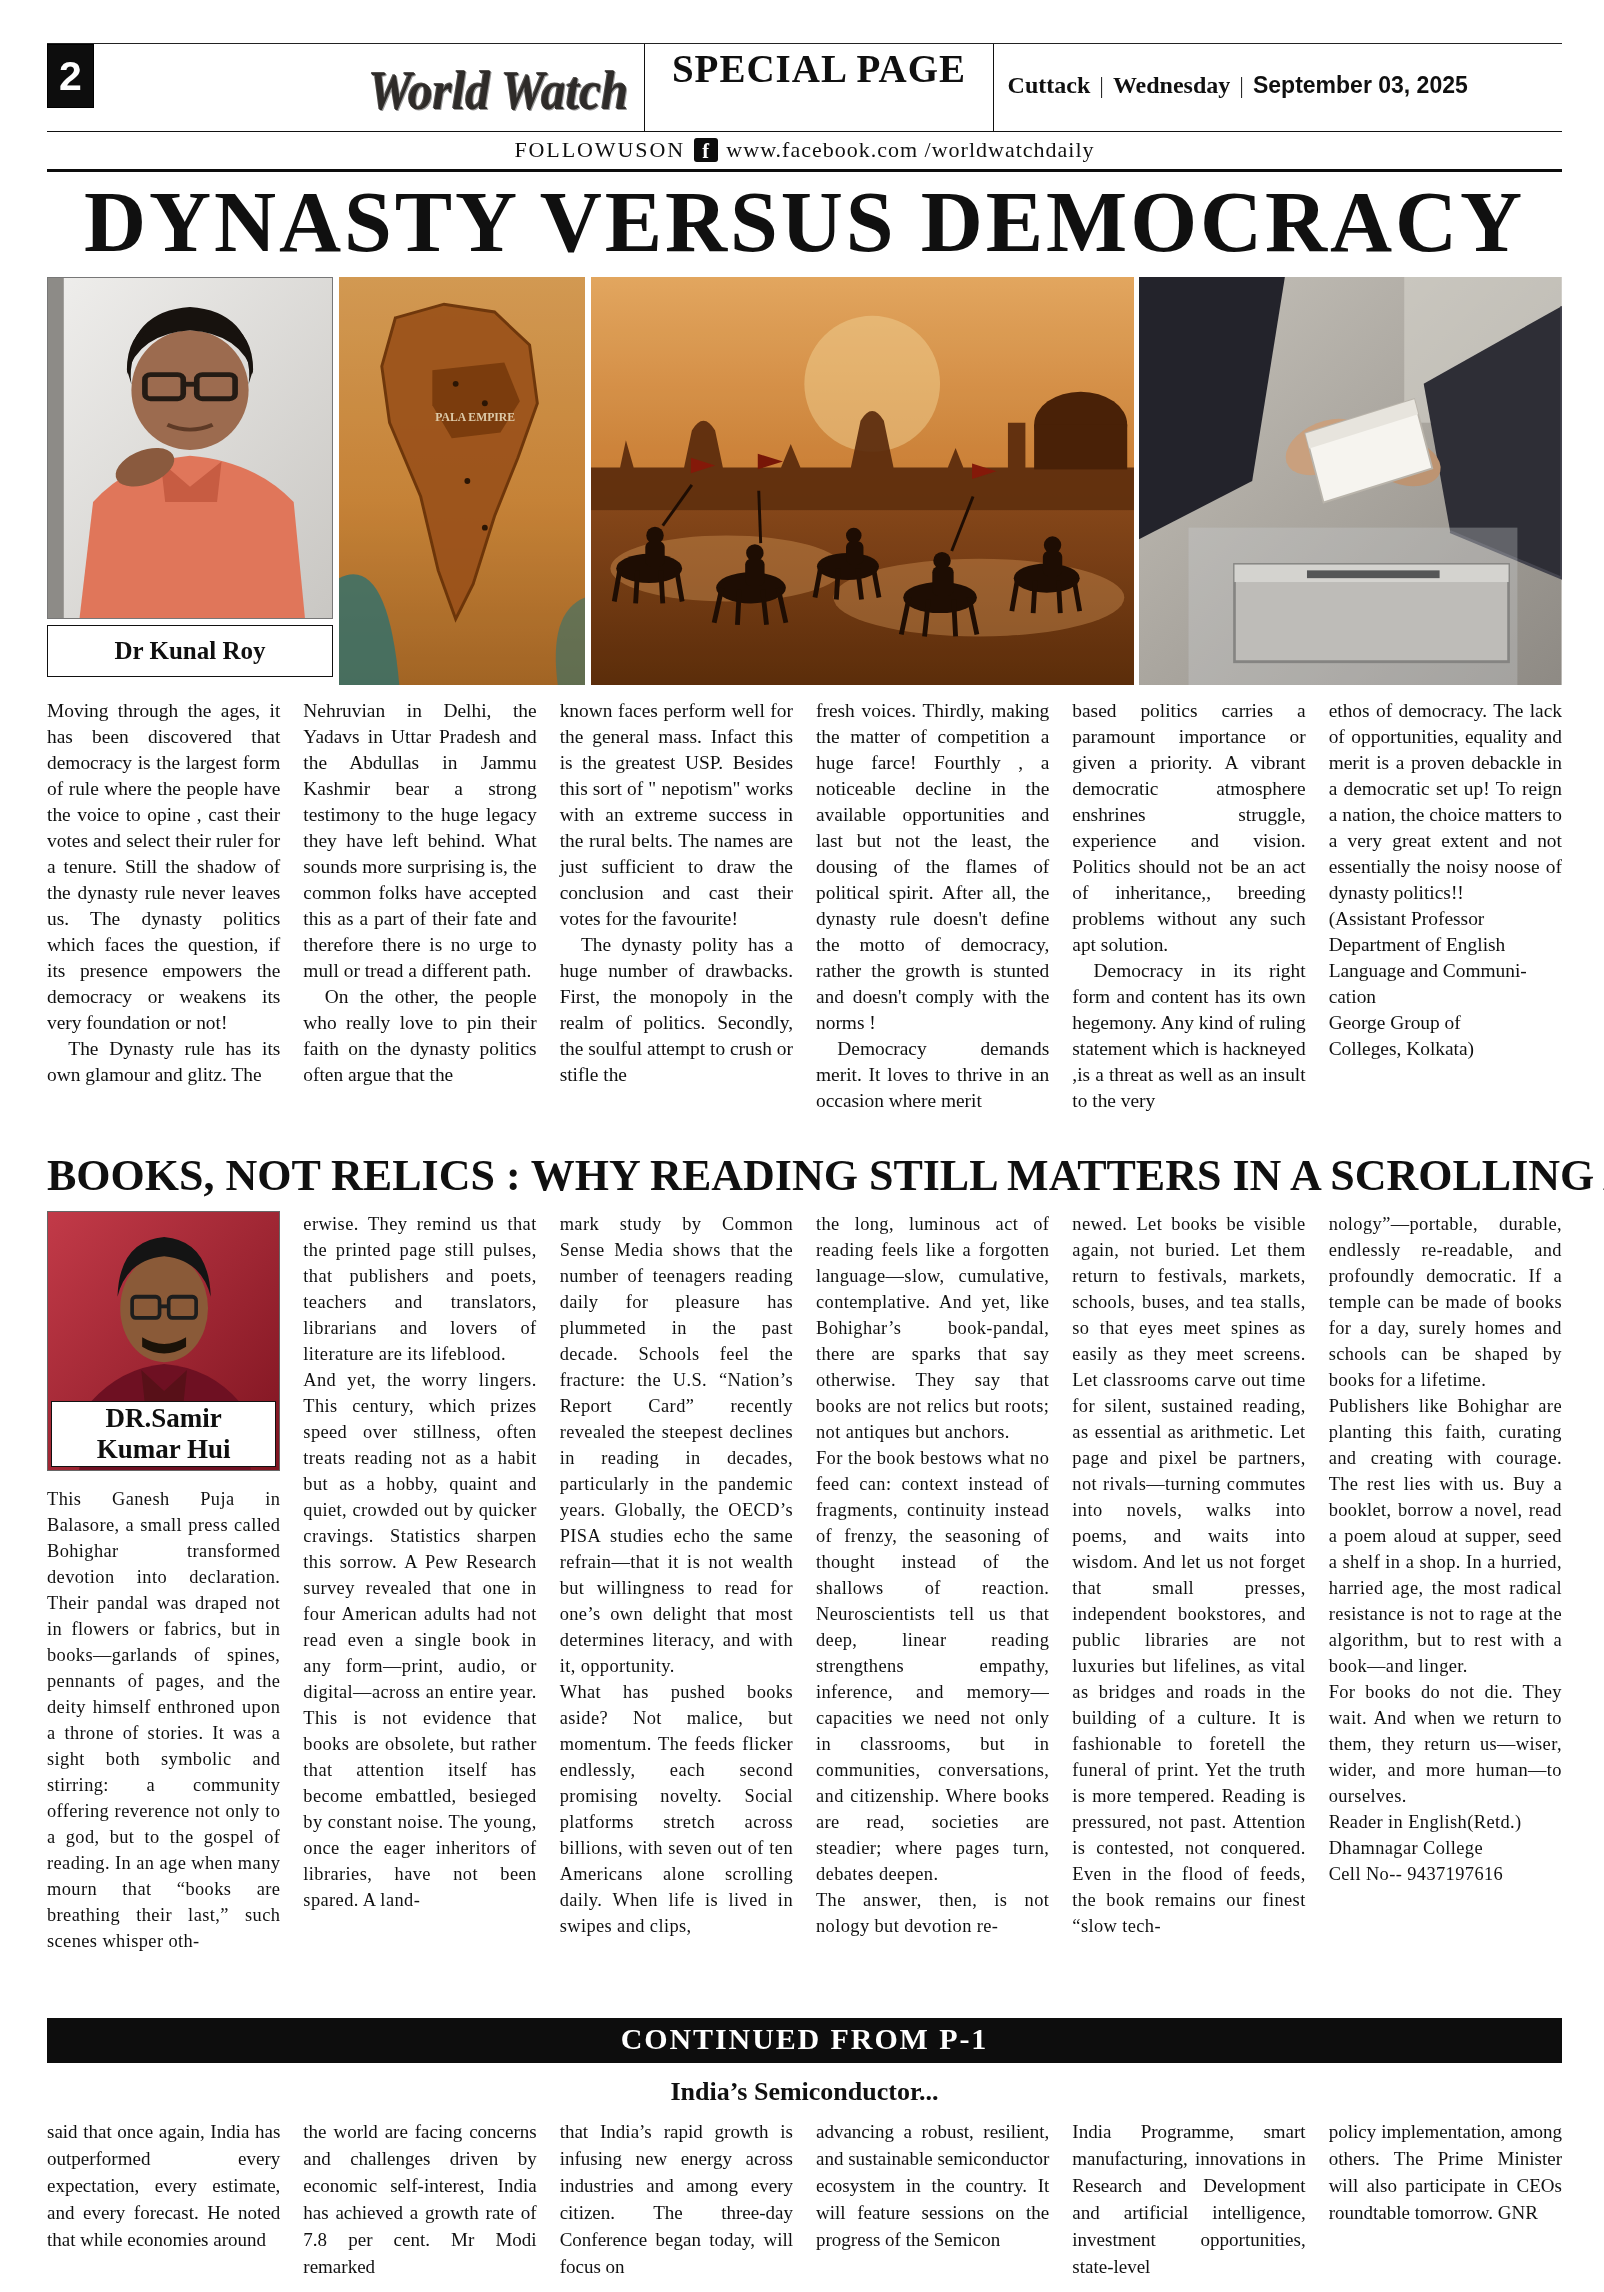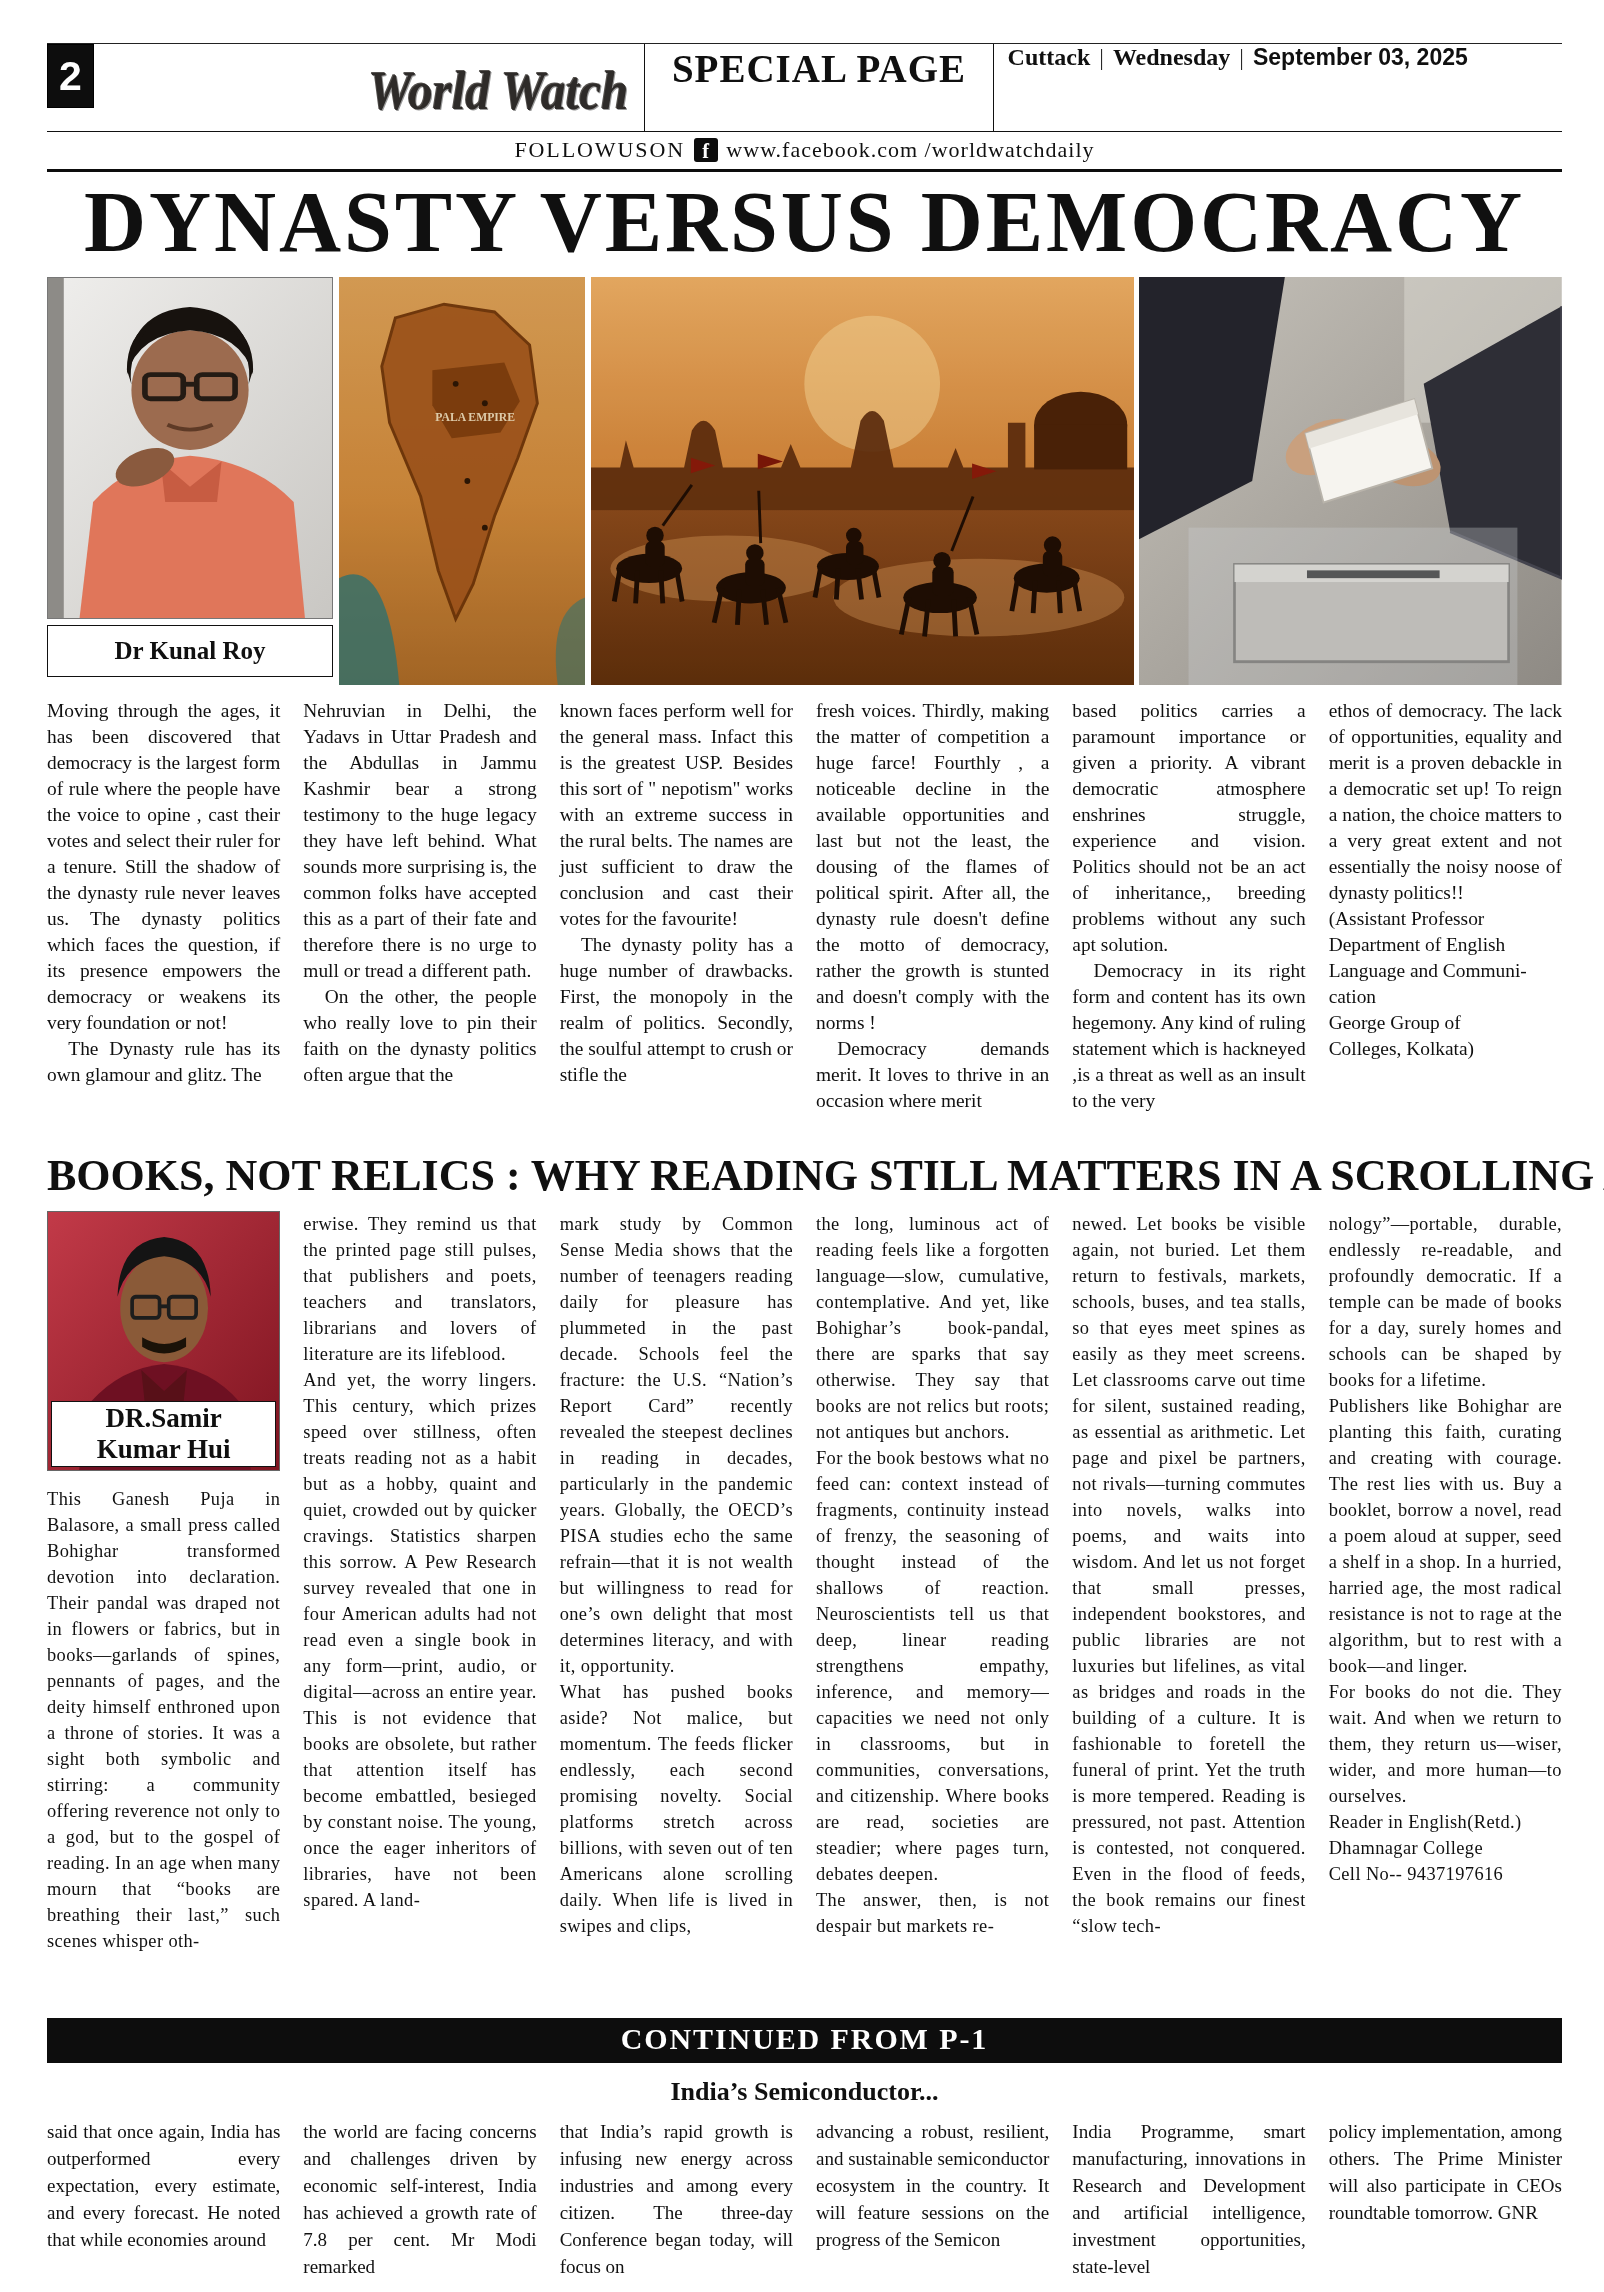--- a/index.html
+++ b/index.html
@@ -12,21 +12,21 @@
   .mast-row { display:flex; align-items:stretch; border-top:1px solid #222; border-bottom:1.9px solid #111; height:89px; }
   .pageno { width:47px; height:64px; background:#0d0d0d; color:#fff; font-family:"Liberation Sans", sans-serif;
             font-weight:bold; font-size:41px; display:flex; align-items:center; justify-content:center; border:1px solid #000; }
   .mast-spacer { flex:1; }
   .logo-cell { display:flex; align-items:center; padding:5.8px 15.5px 0 0; }
   .logo { font-family:"Liberation Serif", serif; font-weight:bold; font-size:49px; letter-spacing:0px; color:#2e2b29;
           transform:scaleY(1.12); text-shadow:1px 1px 0 #9a9a9a, -1px -1px 0 #55524f; font-style:italic; }
   .special-cell { border-left:1.9px solid #111; border-right:1.9px solid #111; padding:1.9px 27px; min-width:291px;
                   display:flex; align-items:flex-start; }
   .special { font-size:39px; font-weight:bold; letter-spacing:1px; }
-  .date-cell { width:568px; display:flex; align-items:flex-start; gap:8.7px; padding:0 0 3.9px 13.6px; white-space:nowrap; }
+  .date-cell { width:568px; display:flex; align-items:center; gap:8.7px; padding:0 0 3.9px 13.6px; white-space:nowrap; }
   .d-city, .d-day { font-size:24px; font-weight:bold; }
   .d-sep { font-size:24px; font-weight:bold; transform:scaleX(.6); }
   .d-date { font-family:"Liberation Sans", sans-serif; font-size:23px; font-weight:bold; }
   .follow-row { display:flex; align-items:center; justify-content:center; gap:8.7px; padding:4.9px 0 5.8px;
                 border-bottom:3.9px solid #0d0d0d; }
   .follow-label { font-size:22px; letter-spacing:1.9px;text-align:center; }
   .fb-icon { width:24px; height:24px; background:#0d0d0d; color:#fff; font-family:"Liberation Serif", serif;
              font-weight:bold; font-size:20.4px; display:flex; align-items:flex-end; justify-content:center; line-height:1; border-radius:2.9px; }
   .follow-url { font-size:22px; letter-spacing:1px; }
 
@@ -314,21 +314,21 @@
         <p>erwise. They remind us that the printed page still pulses, that publishers and poets, teachers and translators, librarians and lovers of literature are its lifeblood.</p>
         <p>And yet, the worry lingers. This century, which prizes speed over stillness, often treats reading not as a habit but as a hobby, quaint and quiet, crowded out by quicker cravings. Statistics sharpen this sorrow. A Pew Research survey revealed that one in four American adults had not read even a single book in any form—print, audio, or digital—across an entire year. This is not evidence that books are obsolete, but rather that attention itself has become embattled, besieged by constant noise. The young, once the eager inheritors of libraries, have not been spared. A land-</p>
       </div>
       <div class="col">
         <p>mark study by Common Sense Media shows that the number of teenagers reading daily for pleasure has plummeted in the past decade. Schools feel the fracture: the U.S. “Nation’s Report Card” recently revealed the steepest declines in reading in decades, particularly in the pandemic years. Globally, the OECD’s PISA studies echo the same refrain—that it is not wealth but willingness to read for one’s own delight that most determines literacy, and with it, opportunity.</p>
         <p>What has pushed books aside? Not malice, but momentum. The feeds flicker endlessly, each second promising novelty. Social platforms stretch across billions, with seven out of ten Americans alone scrolling daily. When life is lived in swipes and clips,</p>
       </div>
       <div class="col">
         <p>the long, luminous act of reading feels like a forgotten language—slow, cumulative, contemplative. And yet, like Bohighar’s book-pandal, there are sparks that say otherwise. They say that books are not relics but roots; not antiques but anchors.</p>
         <p>For the book bestows what no feed can: context instead of fragments, continuity instead of frenzy, the seasoning of thought instead of the shallows of reaction. Neuroscientists tell us that deep, linear reading strengthens empathy, inference, and memory—capacities we need not only in classrooms, but in communities, conversations, and citizenship. Where books are read, societies are steadier; where pages turn, debates deepen.</p>
-        <p>The answer, then, is not despair but markets re-</p>
+        <p>The answer, then, is not nology but devotion re-</p>
       </div>
       <div class="col">
         <p>newed. Let books be visible again, not buried. Let them return to festivals, markets, schools, buses, and tea stalls, so that eyes meet spines as easily as they meet screens. Let classrooms carve out time for silent, sustained reading, as essential as arithmetic. Let page and pixel be partners, not rivals—turning commutes into novels, walks into poems, and waits into wisdom. And let us not forget that small presses, independent bookstores, and public libraries are not luxuries but lifelines, as vital as bridges and roads in the building of a culture. It is fashionable to foretell the funeral of print. Yet the truth is more tempered. Reading is pressured, not past. Attention is contested, not conquered. Even in the flood of feeds, the book remains our finest “slow tech-</p>
       </div>
       <div class="col">
         <p>nology”—portable, durable, endlessly re-readable, and profoundly democratic. If a temple can be made of books for a day, surely homes and schools can be shaped by books for a lifetime.</p>
         <p>Publishers like Bohighar are planting this faith, curating and creating with courage. The rest lies with us. Buy a booklet, borrow a novel, read a poem aloud at supper, seed a shelf in a shop. In a hurried, harried age, the most radical resistance is not to rage at the algorithm, but to rest with a book—and linger.</p>
         <p>For books do not die. They wait. And when we return to them, they return us—wiser, wider, and more human—to ourselves.</p>
         <p class="credit">Reader in English(Retd.)
 Dhamnagar College

